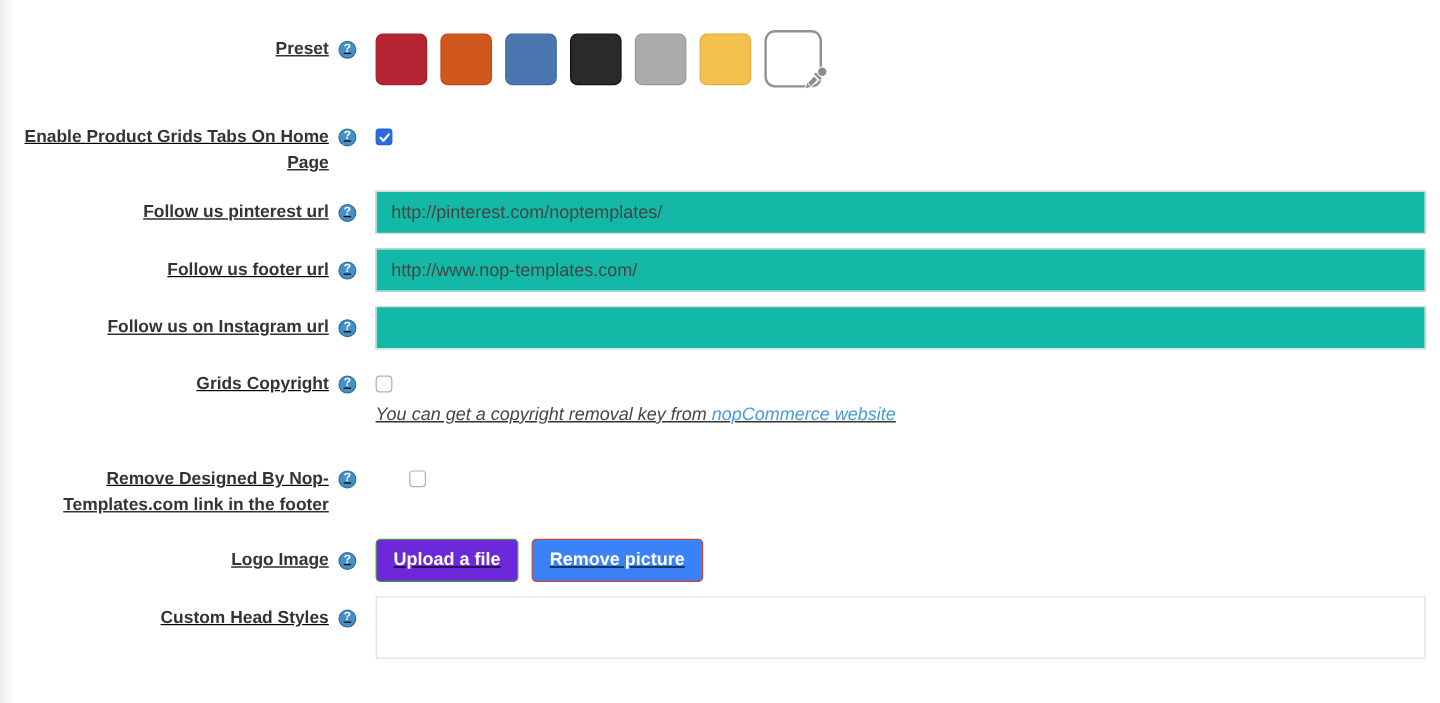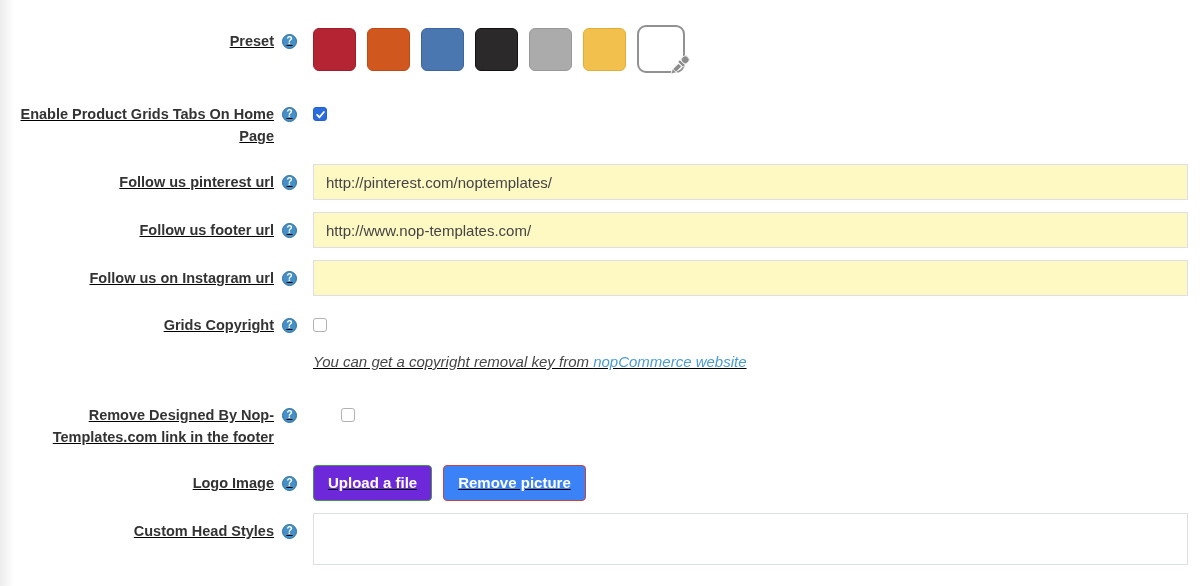--- a/index.html
+++ b/index.html
@@ -39,21 +39,21 @@
   .control-cell { flex:1; margin-left:16px; min-width:0; }
 
   
   .row-preset   .label-cell { padding-top:5px; }
   .row-input    .label-cell,
   .row-buttons  .label-cell,
   .row-textarea .label-cell { padding-top:7px; }
 
   
   .row-preset     { margin-bottom:30px; }
-  .row-grids      { margin-bottom:17px; }
+  .row-grids      { margin-bottom:12px; }
   .row-pinterest  { margin-bottom:12px; }
   .row-vimeo      { margin-bottom:12px; }
   .row-instagram  { margin-bottom:18px; }
   .row-copyright  { margin-bottom:32px; }
   .row-designedby { margin-bottom:17px;gap:28px; }
   .row-logo       { margin-bottom:12px; }
 
   
   .swatch-list { display:flex; align-items:center; gap:11px; height:48px; }
   .swatch {
@@ -80,33 +80,33 @@
   }
   .checkbox.checked { background:#2a6bdd; border-color:#2560cf; }
   .checkbox svg { display:block; }
 
   
   .text-input {
     width:100%; height:36px;
     border:1px solid #dcdfe5; border-radius:0;
     padding:0 12px; font-size:15px; color:#444444;
     font-family:"Liberation Sans", sans-serif;
-    outline:none; background:#fef9c3;
+    outline:none; background:#14b8a6;
   }
   .textarea-input {
     width:100%; height:52px; resize:none;
     border:1px solid #dcdfe5; border-radius:0;
     padding:6px 12px; font-size:15px; color:#444444;
     font-family:"Liberation Sans", sans-serif;
     outline:none; background:#ffffff; display:block;
   }
 
   
   .hint {
-    margin-top:20px; font-style:italic;
+    margin-top:9px; font-style:italic;
     font-size:15px; color:#474747; line-height:20px;
   }
   .hint-link { color:#4b9bd5; text-decoration:none; cursor:pointer; }
 
   
   .btn-group { display:flex; gap:11px; }
   .btn {
     height:36px; padding:0 14px;
     border-radius:4px; border:1px solid;
     color:#ffffff; font-size:15px; font-weight:bold;

